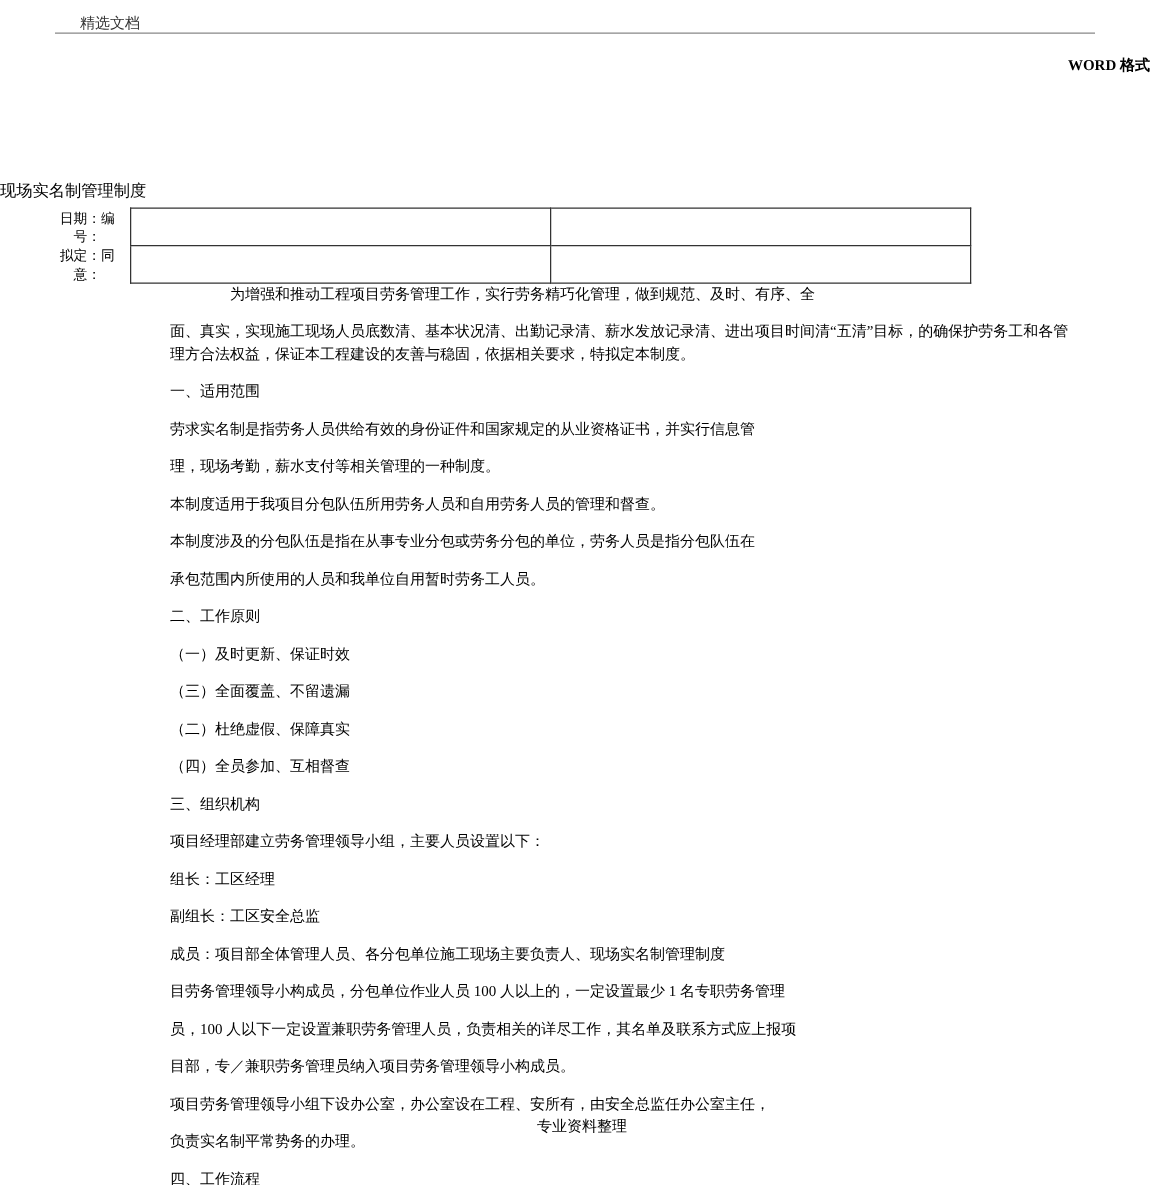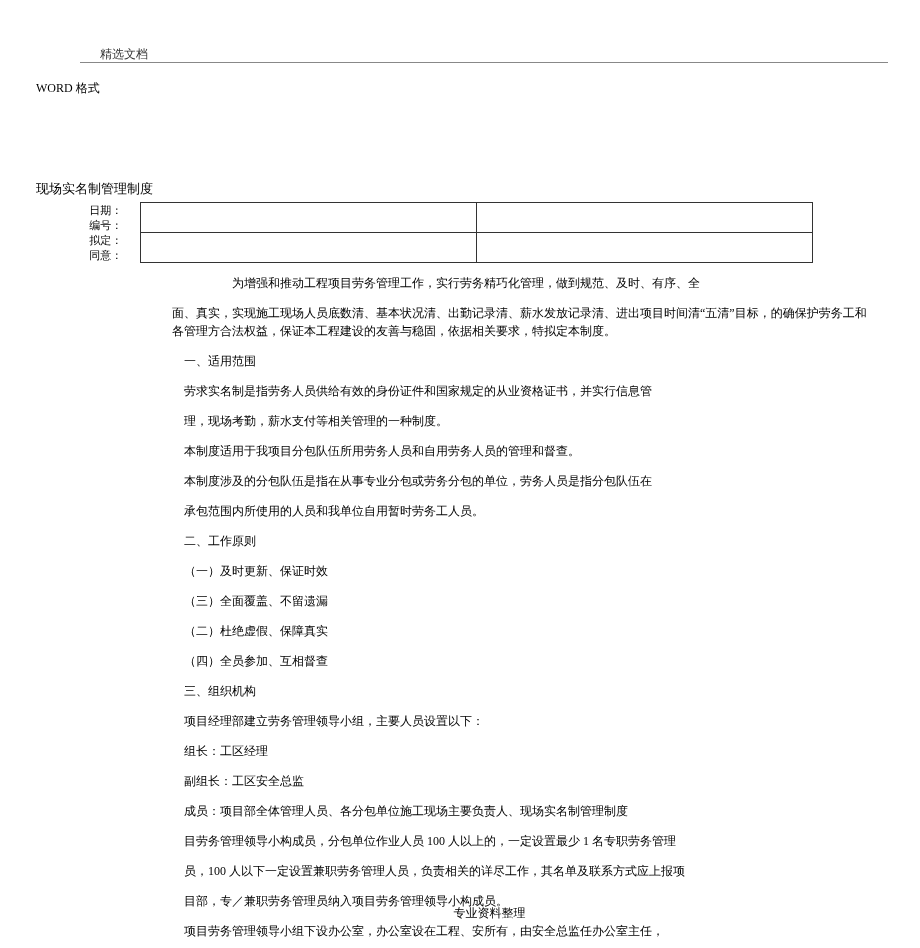--- a/index.html
+++ b/index.html
@@ -1,15 +1,15 @@
 <!DOCTYPE html>
 <html><head>
   <meta charset="utf-8">
   <style>
-    * { margin: 12px; padding: 0; box-sizing: border-box; }
+    * { margin: 0; padding: 0; box-sizing: border-box; }
     body {
       font-family: "SimSun", "宋体", serif;
       font-size: 12px;
       color: #000;
       background: #fff;
       width: 920px;
       height: 948px;
       position: relative;
     }
     .header-label {
@@ -24,22 +24,23 @@
       top: 26px;
       left: 44px;
       right: 44px;
       border-top: 1px solid #888;
     }
     .word-format {
       position: absolute;
       top: 44px;
       left: 0;
       right: 0;
-      text-align: left;
+      text-align: right;
       font-size: 12px;
+      font-weight: bold;
     }
     .doc-title {
       position: absolute;
       top: 144px;
       left: 0;
       right: 0;
       text-align: left;
       font-size: 13px;
     }
     .meta-table {

